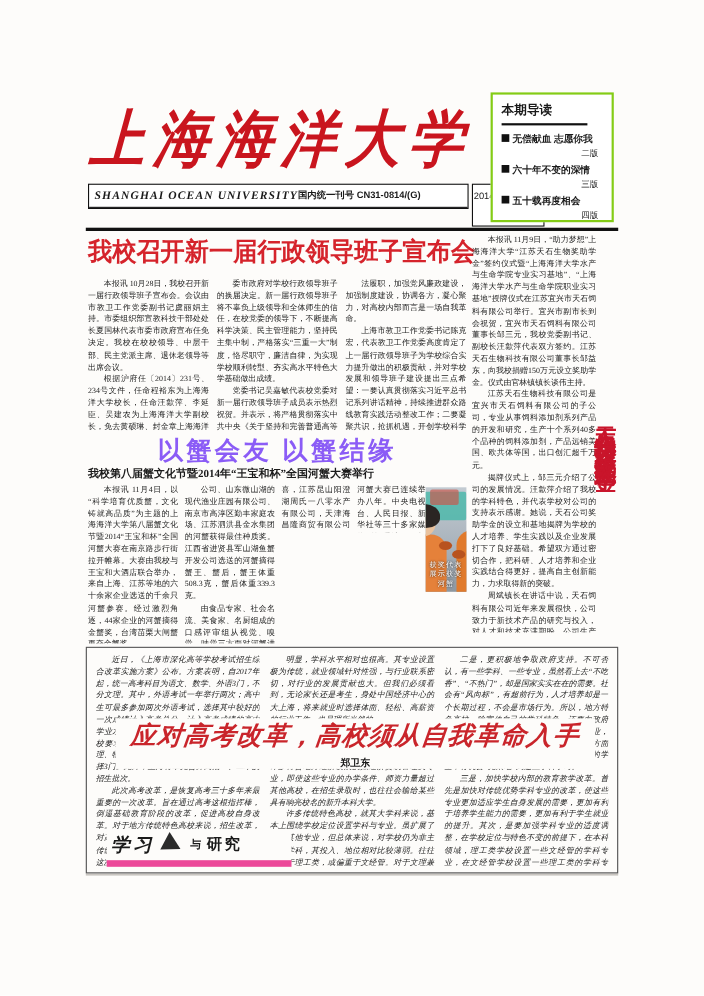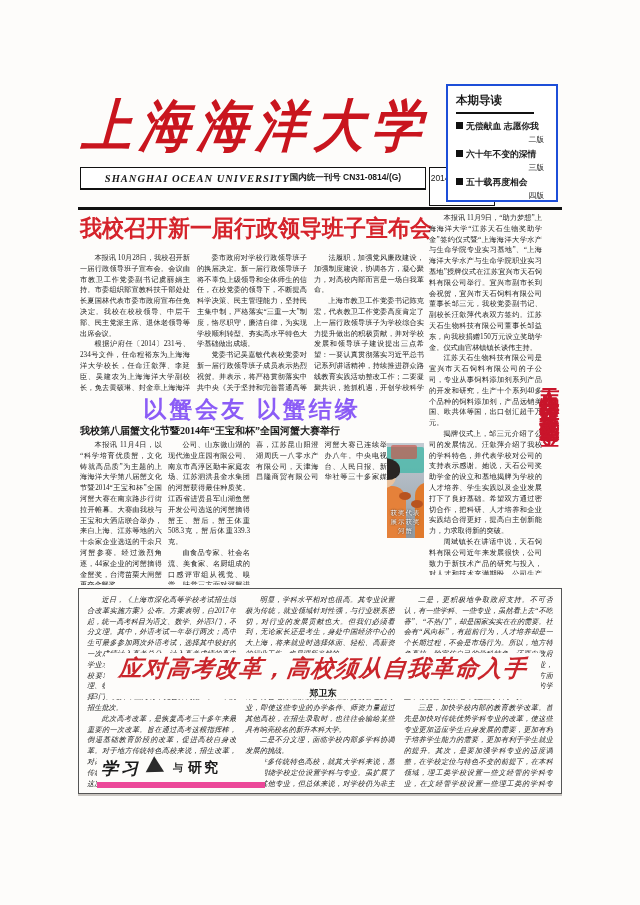--- a/index.html
+++ b/index.html
@@ -8,30 +8,30 @@
         font-family:"Liberation Serif",serif;color:#1a1a1a;}
   .abs{position:absolute;}
 
   
   .masthead-title{left:82px;top:86px;width:342px;height:80px;
     font-family:"DejaVu Serif","Liberation Serif",serif;
     font-size:50px;font-weight:bold;font-style:italic;letter-spacing:8px;
     color:#c9151e;text-align:center;line-height:80px;white-space:nowrap;
     transform:skewX(-3deg) scaleY(1.12);}
   .info-rows{left:80px;top:167px;width:344px;border:1px solid #111;background:#fff;}
-  .info-row1{display:flex;align-items:center;justify-content:center;
+  .info-row1{display:flex;align-items:center;justify-content:flex-start;
     padding:2px 5px;border-bottom:1px solid #111;height:16px;}
   .en-name{font-family:"Liberation Serif",serif;font-style:italic;font-weight:bold;font-size:10.5px;letter-spacing:1px;}
   .issn{font-size:8.5px;font-family:"Liberation Sans",sans-serif;font-weight:bold;}
   .info-row2{padding:2px 4px;height:15px;font-size:8.6px;font-weight:bold;
     font-family:"Liberation Sans",sans-serif;white-space:nowrap;}
   .date-box{left:429px;top:167px;width:64px;height:37px;border:1px solid #111;background:#fff;
     display:flex;flex-direction:column;align-items:center;justify-content:center;gap:3px;
     font-size:8.5px;font-family:"Liberation Sans",sans-serif;}
-  .guide-box{left:446px;top:84px;width:112px;height:118px;border:2px solid #1d4ed8;background:#fff;
+  .guide-box{left:446px;top:84px;width:112px;height:118px;border:2px solid #84cc16;background:#fff;
     padding:7px 8px;box-sizing:border-box;font-family:"Liberation Sans",sans-serif;}
   .guide-title{font-size:11.5px;font-weight:bold;border-bottom:2px solid #111;
     padding-bottom:4px;margin-bottom:7px;width:78px;}
   .guide-item{margin-bottom:2px;}
   .guide-label{font-size:8.8px;font-weight:bold;white-space:nowrap;}
   .guide-bullet{display:inline-block;width:7px;height:7px;background:#111;margin-right:3px;}
   .guide-page{font-size:7.8px;text-align:right;color:#222;margin:1px 4px 4px 0;}
   .head-rule{left:78px;top:207px;width:484px;height:3px;background:#111;}
 
   
@@ -202,21 +202,20 @@
 
   <div class="abs bottom-box">
     <div class="essay-cols">
       <div class="news-col">
           <p>近日，《上海市深化高等学校考试招生综合改革实施方案》公布。方案表明，自2017年起，统一高考科目为语文、数学、外语3门，不分文理。其中，外语考试一年举行两次；高中生可最多参加两次外语考试，选择其中较好的一次成绩计入高考总分。计入高考成绩的高中学业水平等级性考试科目，由学生根据报考高校要求和自身特长，从思想政治、历史、地理、物理、化学、生命科学等6门科目中自主选择3门。此外，上海将率先合并高招一、二本的招生批次。</p>
           <p>此次高考改革，是恢复高考三十多年来最重要的一次改革。旨在通过高考这根指挥棒，倒逼基础教育阶段的改革，促进高校自身改革。对于地方传统特色高校来说，招生改革，对高校内部而言是一场自我革命。对上海具有传统特色的地方高校来说，挑战远大于机遇。这次改革，将带来二个方面的挑战。</p>
         </div>
       <div class="news-col">
           <p>明显，学科水平相对也很高。其专业设置极为传统，就业领域针对性强，与行业联系密切，对行业的发展贡献也大。但我们必须看到，无论家长还是考生，身处中国经济中心的大上海，将来就业时选择体面、轻松、高薪资的行业工作，也是理所当然的。</p>
           <p>同时必须看到，国家意志不等于考生需求，学科优势不一定是招生优势，学科排名不一定是招生来源。即使传统特色高校中设置了许多符合地方经济发展的如经济贸易管理类专业，即使这些专业的办学条件、师资力量超过其他高校，在招生录取时，也往往会输给某些具有响亮校名的新升本科大学。</p>
-          <p>二是不分文理，面临学校内部多学科协调发展的挑战。</p>
           <p>许多传统特色高校，就其大学科来说，基本上围绕学校定位设置学科与专业。虽扩展了一些其他专业，但总体来说，对学校仍为非主流的学科，其投入、地位相对比较薄弱。往往偏重于理工类，或偏重于文经管。对于文理兼容，营造有利于全面发展的氛围，许多学校还是有欠缺的。</p>
         </div>
       <div class="news-col">
           <p>二是，更积极地争取政府支持。不可否认，有一些学科、一些专业，虽然看上去“不吃香”、“不热门”，却是国家实实在在的需要。社会有“风向标”，有超前行为，人才培养却是一个长期过程，不会是市场行为。所以，地方特色高校，除宣传自己的学科特色，还要向政府申请多方位支持。对于传统特色的学科专业，还需要特殊的保护政策。让有志于从事这方面专业学习，有志于为国家这一领域服务的学生，有机会“光荣地”到这些学科学习。</p>
           <p>三是，加快学校内部的教育教学改革。首先是加快对传统优势学科专业的改革，使这些专业更加适应学生自身发展的需要，更加有利于培养学生能力的需要，更加有利于学生就业的提升。其次，是要加强学科专业的适度调整，在学校定位与特色不变的前提下，在本科领域，理工类学校设置一些文经管的学科专业，在文经管学校设置一些理工类的学科专业。这看似有些“偏向”，但对于学生的全面发展和综合素质的提高，利大于弊。</p>
         </div>
     </div>
     <div class="essay-banner">
       <div class="banner-text">应对高考改革，高校须从自我革命入手</div>
       <div class="banner-author">郑卫东</div>

